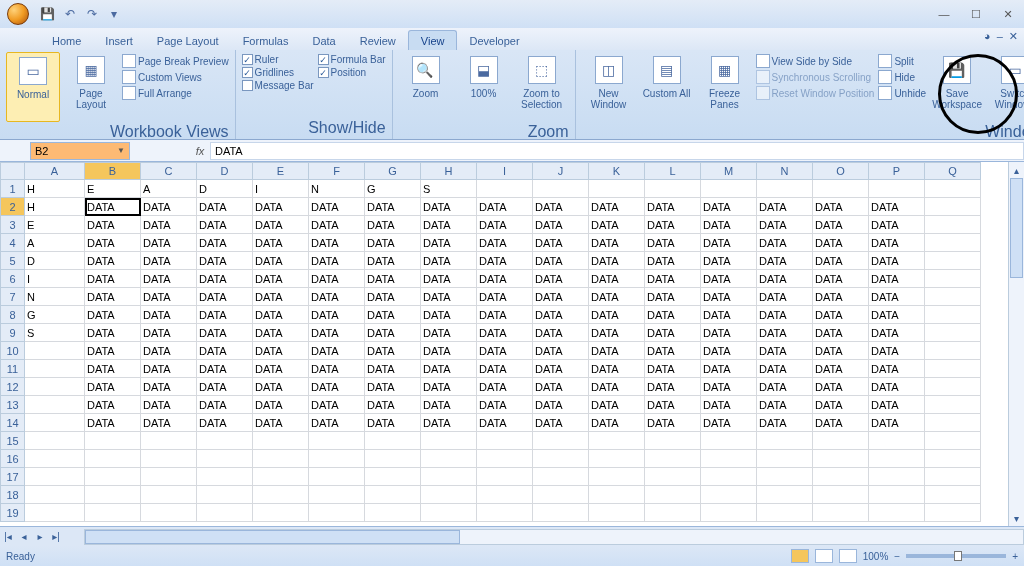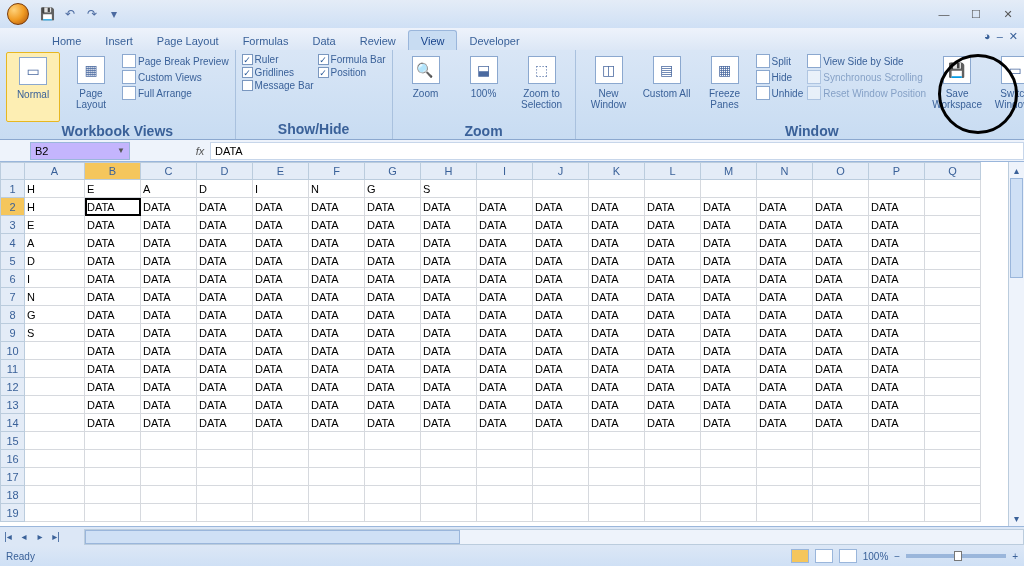--- a/index.html
+++ b/index.html
@@ -15,31 +15,31 @@
 .win-ctrls .wc { width:32px; height:20px; display:flex; align-items:center; justify-content:center; color:#555; font-size:11px; }
 
 .tabrow { height:22px; background:linear-gradient(#eef3fb,#dce7f6); display:flex; align-items:flex-end; padding-left:40px; font-size:11px; color:#3a6199; position:relative; }
 .tab { padding:4px 12px 3px; cursor:pointer;margin-top:9px; }
 .tab.active { background:#c8dcf2; border:1px solid #9ab6db; border-bottom:none; border-radius:3px 3px 0 0; color:#15428b; }
 .tabrow .helpmin { position:absolute; right:6px; top:2px; display:flex; gap:6px; color:#3a6199; font-size:11px; }
 
 .ribbon { height:90px; background:linear-gradient(#d9e6f6,#c8dcf2); display:flex; border-bottom:1px solid #8ba8cf; }
 .group { display:flex; flex-direction:column; padding:2px 6px 1px; border-right:1px solid #a9c1de; }
 .group .body { flex:1; display:flex; align-items:flex-start; gap:4px; }
-.group .label { text-align:center; font-size:14px; color:#3a6199; padding:1px 0;font-weight:bold; }
+.group .label { text-align:right; font-size:16px; color:#3a6199; padding:1px 0; }
 .bigbtn { display:flex; flex-direction:column; align-items:center; width:54px; height:70px; padding-top:4px; font-size:10px; color:#3a6199; text-align:center; line-height:11px; }
 .bigbtn .ico { width:28px; height:28px; border:1px solid #8ba8cf; background:#fff; margin-bottom:4px; display:flex; align-items:center; justify-content:center; font-size:14px; color:#4b6aa0; }
 .bigbtn.sel { background:#fdeeb3; border:1px solid #e7b721; border-radius:2px; }
 .vlist { display:flex; flex-direction:column; gap:2px; padding-top:2px; }
 .vlist .row { display:flex; align-items:center; gap:2px; font-size:10px; color:#3a6199; white-space:nowrap; }
 .vlist .row .cb { width:11px; height:11px; border:1px solid #7a97bf; background:#fff; display:inline-flex; align-items:center; justify-content:center; font-size:9px; color:#2a5a99; }
 .vlist .row .ic { width:14px; height:14px; border:1px solid #8ba8cf; background:#fff; }
 
 .fbar { height:22px; background:#eef3fb; display:flex; align-items:center; border-bottom:1px solid #9ab6db; font-size:11px; }
-.namebox { width:100px; height:18px; margin-left:30px; background:#c4b5fd; border:1px solid #9ab6db; display:flex; align-items:center; padding:0 4px; justify-content:space-between; }
+.namebox { width:100px; height:18px; margin-left:30px; background:#fdba74; border:1px solid #9ab6db; display:flex; align-items:center; padding:0 4px; justify-content:space-between; }
 .namebox .dd { font-size:8px; color:#555; }
 .fxlbl { width:20px; text-align:center; color:#555; font-style:italic; margin-left:60px; }
 .fxin { flex:1; height:18px; background:#fff; border:1px solid #c7d6ea; padding:0 4px; display:flex; align-items:center; }
 
 .grid-wrap { position:relative; height:360px; overflow:hidden; }
 table.sheet { border-collapse:collapse; table-layout:fixed; font-size:11px; color:#000; }
 th.ch, td.rh { background:#e4ecf7; border:1px solid #bcd; color:#3a6199; font-weight:normal; text-align:center; }
 th.ch { height:17px; }
 th.ch.sel, td.rh.sel { background:#f5c65c; }
 td.rh { width:24px; }
@@ -192,43 +192,43 @@
           <div class="ico">▤</div>
           <span>Custom All</span>
         </div>
       <div class="bigbtn">
           <div class="ico">▦</div>
           <span>Freeze Panes</span>
         </div>
       <div class="vlist">
         <div class="row">
             <span class="ic"></span>
-            <span>Split</span>
-          </div>
-        <div class="row">
-            <span class="ic"></span>
-            <span>Hide</span>
-          </div>
-        <div class="row">
-            <span class="ic"></span>
-            <span>Unhide</span>
+            <span>View Side by Side</span>
+          </div>
+        <div class="row" style="opacity:.5">
+            <span class="ic"></span>
+            <span>Synchronous Scrolling</span>
+          </div>
+        <div class="row" style="opacity:.5">
+            <span class="ic"></span>
+            <span>Reset Window Position</span>
           </div>
       </div>
       <div class="vlist">
         <div class="row">
             <span class="ic"></span>
-            <span>View Side by Side</span>
-          </div>
-        <div class="row" style="opacity:.5">
-            <span class="ic"></span>
-            <span>Synchronous Scrolling</span>
-          </div>
-        <div class="row" style="opacity:.5">
-            <span class="ic"></span>
-            <span>Reset Window Position</span>
+            <span>Split</span>
+          </div>
+        <div class="row">
+            <span class="ic"></span>
+            <span>Hide</span>
+          </div>
+        <div class="row">
+            <span class="ic"></span>
+            <span>Unhide</span>
           </div>
       </div>
       <div class="bigbtn">
           <div class="ico">💾</div>
           <span>Save Workspace</span>
         </div>
       <div class="bigbtn">
           <div class="ico">▭</div>
           <span>Switch Windows</span>
         </div>

